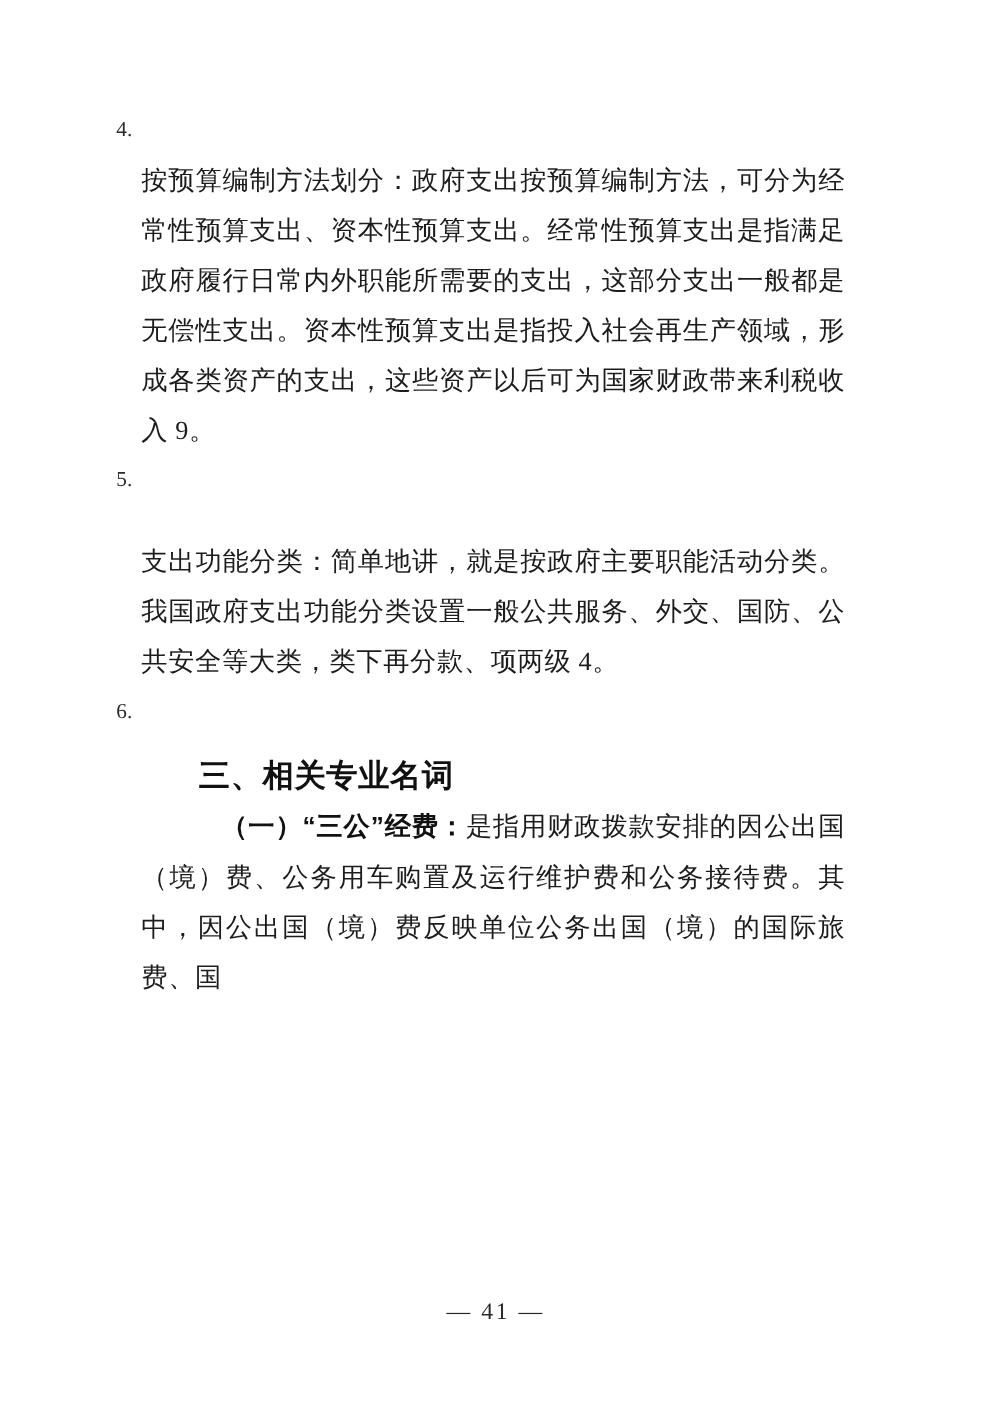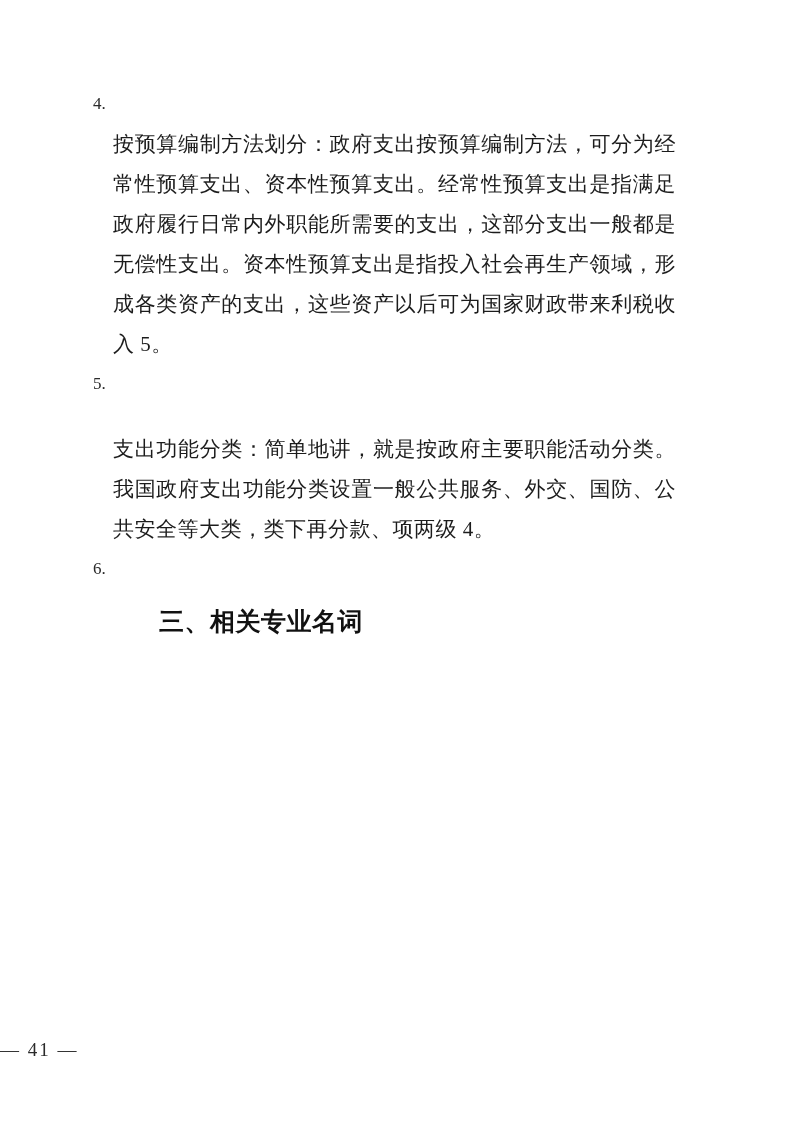--- a/index.html
+++ b/index.html
@@ -64,41 +64,42 @@
   .term-lead {
     font-family: "Liberation Sans", "DejaVu Sans", sans-serif;
     font-weight: bold;
     color: #111111;
   }
   .footer {
     position: absolute;
     top: 1030px;
     left: 0;
     width: 100%;
-    text-align: left;
+    text-align: center;
     font-family: "Liberation Serif", "DejaVu Serif", serif;
     font-size: 19px;
     line-height: 40px;
     letter-spacing: 2px;
     color: #2a2a2a;
   }
 </style>
 </head>
 <body>
 
 <div class="page">
   <div class="content">
 
     <div class="num">4.</div>
-    <p class="para">按预算编制方法划分：政府支出按预算编制方法，可分为经常性预算支出、资本性预算支出。经常性预算支出是指满足政府履行日常内外职能所需要的支出，这部分支出一般都是无偿性支出。资本性预算支出是指投入社会再生产领域，形成各类资产的支出，这些资产以后可为国家财政带来利税收入 5。</p>
+    <p class="para">按预算编制方法划分：政府支出按预算编制方法，可分为经常性预算支出、资本性预算支出。经常性预算支出是指满足政府履行日常内外职能所需要的支出，这部分支出一般都是无偿性支出。资本性预算支出是指投入社会再生产领域，形成各类资产的支出，这些资产以后可为国家财政带来利税收入 9。</p>
 
     <div class="num">5.</div>
     <p class="para gap">支出功能分类：简单地讲，就是按政府主要职能活动分类。我国政府支出功能分类设置一般公共服务、外交、国防、公共安全等大类，类下再分款、项两级 4。</p>
 
     <div class="num">6.</div>
 
     <h3 class="heading">三、相关专业名词</h3>
 
+    <p class="term-para"><span class="term-lead">（一）“三公”经费：</span><span>是指用财政拨款安排的因公出国（境）费、公务用车购置及运行维护费和公务接待费。其中，因公出国（境）费反映单位公务出国（境）的国际旅费、国</span></p>
 
   </div>
 
   <div class="footer">— 41 —</div>
 </div>
 
 </body></html>

